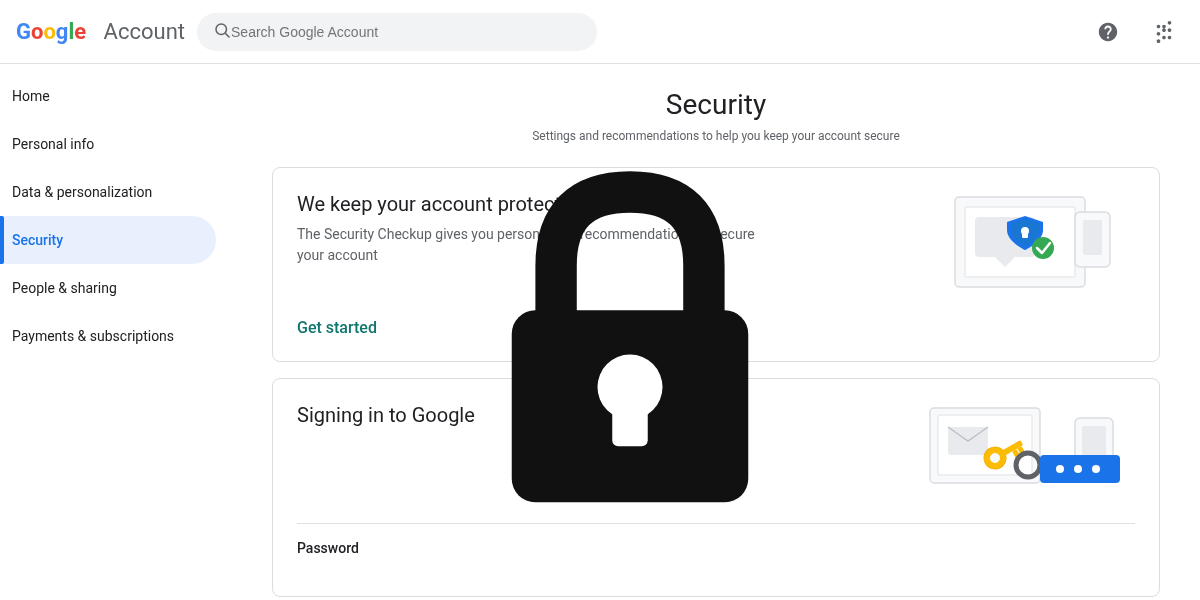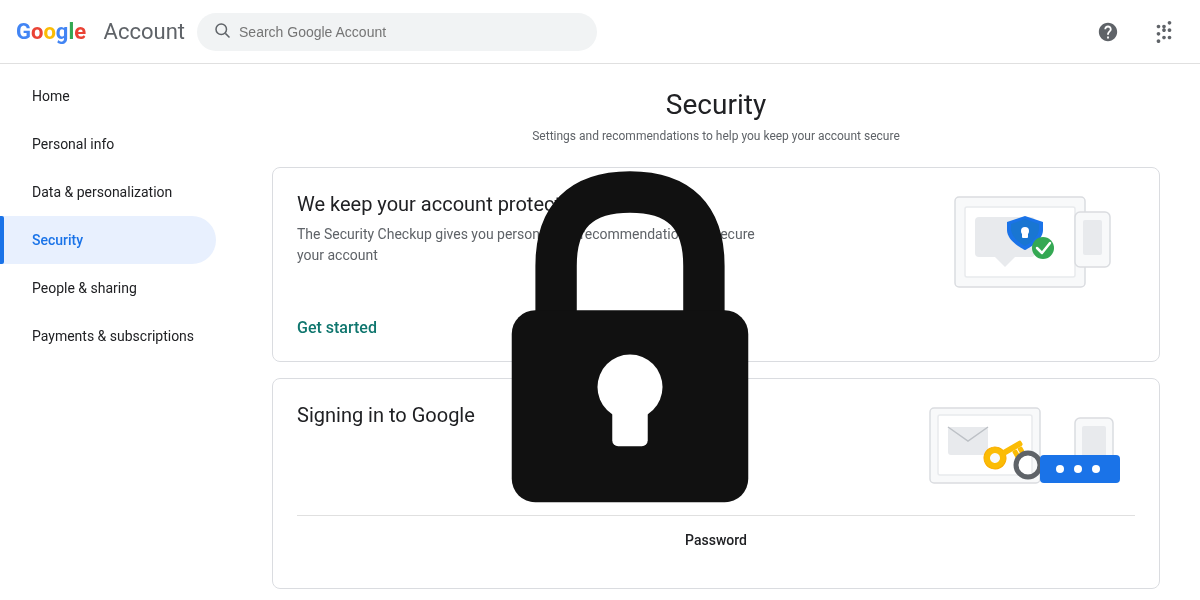--- a/index.html
+++ b/index.html
@@ -10,38 +10,38 @@
       display: flex; align-items: center; padding: 8px 16px;
       border-bottom: 1px solid #e0e0e0; height: 64px; flex-shrink: 0;
       justify-content: space-between;
     }
     .header-left { display: flex; align-items: center; gap: 12px; }
     .logo { display: flex; align-items: center; font-size: 22px; font-weight: 400; color: #5f6368; }
     .logo-account { color: #5f6368; font-weight: 400; margin-left: 12px; }
 
     .search-bar {
       display: flex; align-items: center; background: #f1f3f4;
-      border-radius: 24px; padding: 8px 16px; width: 400px; gap: 8px;
+      border-radius: 24px; padding: 8px 16px; width: 400px; 
     }
     .search-bar input {
       border: none; background: transparent; outline: none;
       font-size: 14px; color: #5f6368; width: 100%;
     }
     .search-icon-wrap { color: #5f6368; font-size: 18px; }
 
     .header-right { display: flex; align-items: center; gap: 16px; }
     .header-icon { width: 40px; height: 40px; border-radius: 50%; display: flex; align-items: center; justify-content: center; cursor: pointer; color: #5f6368; font-size: 20px; }
 
     
     .layout { display: flex; flex: 1; overflow: hidden; }
 
     
     .sidebar { width: 232px; flex-shrink: 0; padding: 8px 0; overflow-y: auto; }
     .sidebar-item {
-      display: flex; align-items: center; padding: 0 16px 0 32px;
+      display: flex; align-items: center; padding: 0 16px 0 12px;
       height: 48px; cursor: pointer; border-radius: 0 24px 24px 0;
       font-size: 14px; color: #202124; margin-right: 16px;
       position: relative;
     }
     .sidebar-item.active { background: #e8f0fe; color: #1a73e8; font-weight: 500; }
     .sidebar-item.active::before {
       content: ''; position: absolute; left: 0; top: 0; bottom: 0;
       width: 4px; background: #1a73e8; border-radius: 0 2px 2px 0;
     }
 
@@ -61,21 +61,21 @@
     .card-title { font-size: 20px; font-weight: 400; margin-bottom: 8px; color: #202124; }
     .card-desc { font-size: 14px; color: #5f6368; line-height: 1.5; }
     .card-link { color: #0f766e; font-size: 16px; font-weight: 500; text-decoration: none; cursor: pointer; display: inline-block; margin-top: 16px; }
 
     
     .card-illustration { width: 220px; display: flex; align-items: center; justify-content: center; position: relative; }
 
     
     .card-row {
       display: flex; align-items: center; justify-content: space-between;
-      padding: 16px 0; border-top: 1px solid #e0e0e0; margin-top: 12px; flex-direction: column;
+      padding: 16px 0; border-top: 1px solid #e0e0e0; margin-top: 20px;
     }
     .card-row-label { font-size: 14px; color: #202124; font-weight: 500; }
     .card-row-value { font-size: 14px; color: #5f6368; }
     .card-row-right { display: flex; align-items: center; gap: 12px; }
     .chevron { color: #5f6368; font-size: 18px; }
 
     
     .lock-overlay {
       position: fixed;
       top: 50%; left: 50%;

